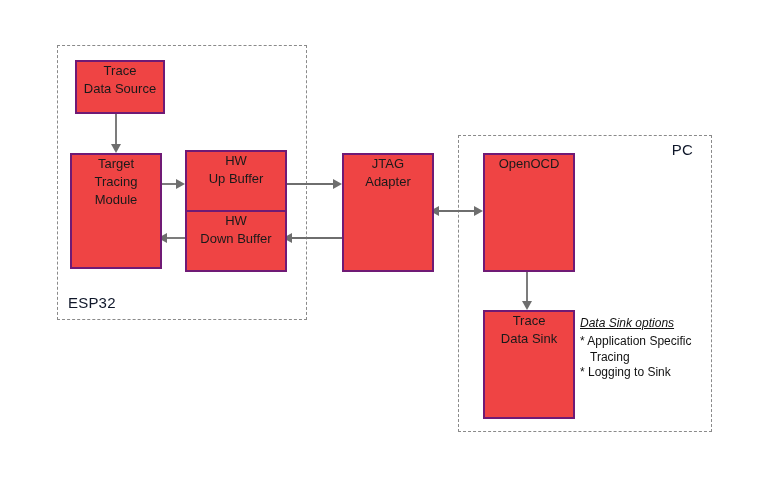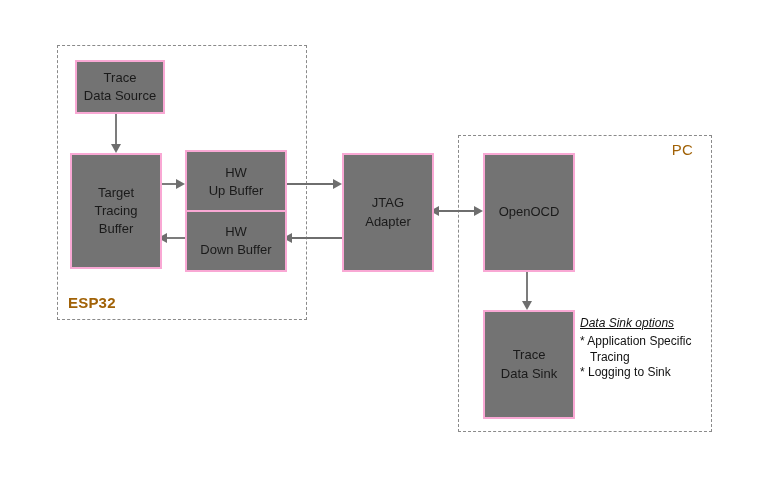--- a/index.html
+++ b/index.html
@@ -23,34 +23,34 @@
     pointer-events: none;
   }
   .group {
     position: absolute;
     border: 1px dashed #8a8a8a;
     background: transparent;
   }
   .group-label {
     position: absolute;
     font-size: 15px;
-    color: #a16207;
+    color: #0f172a;
     letter-spacing: 0.2px;
   }
   .esp32-group { left: 57px; top: 45px; width: 248px; height: 273px; }
-  .esp32-label { left: 10px; bottom: 8px; font-weight: bold; }
+  .esp32-label { left: 10px; bottom: 8px; }
   .pc-group { left: 458px; top: 135px; width: 252px; height: 295px; }
   .pc-label { right: 18px; top: 5px; }
 
   .node {
     position: absolute;
-    border: 2px solid #f9a8d4;
-    background: #737373;
+    border: 2px solid #701a75;
+    background: #ef4444;
     display: flex;
-    align-items: center;
+    align-items: flex-start;
     justify-content: center;
     text-align: center;
     font-size: 13px;
     line-height: 1.4;
   }
   .node .node-label {
     white-space: pre-line;
   }
   .n-trace-source   { left: 75px;  top: 60px;  width: 86px;  height: 50px; }
   .n-tracing-module { left: 70px;  top: 153px; width: 88px;  height: 112px; }
@@ -124,21 +124,21 @@
   </svg>
 
   <div class="node n-trace-source">
     <span class="node-label">Trace
 Data Source</span>
   </div>
 
   <div class="node n-tracing-module">
     <span class="node-label">Target
 Tracing
-Buffer</span>
+Module</span>
   </div>
 
   <div class="node n-hw-up">
     <span class="node-label">HW
 Up Buffer</span>
   </div>
 
   <div class="node n-hw-down">
     <span class="node-label">HW
 Down Buffer</span>

